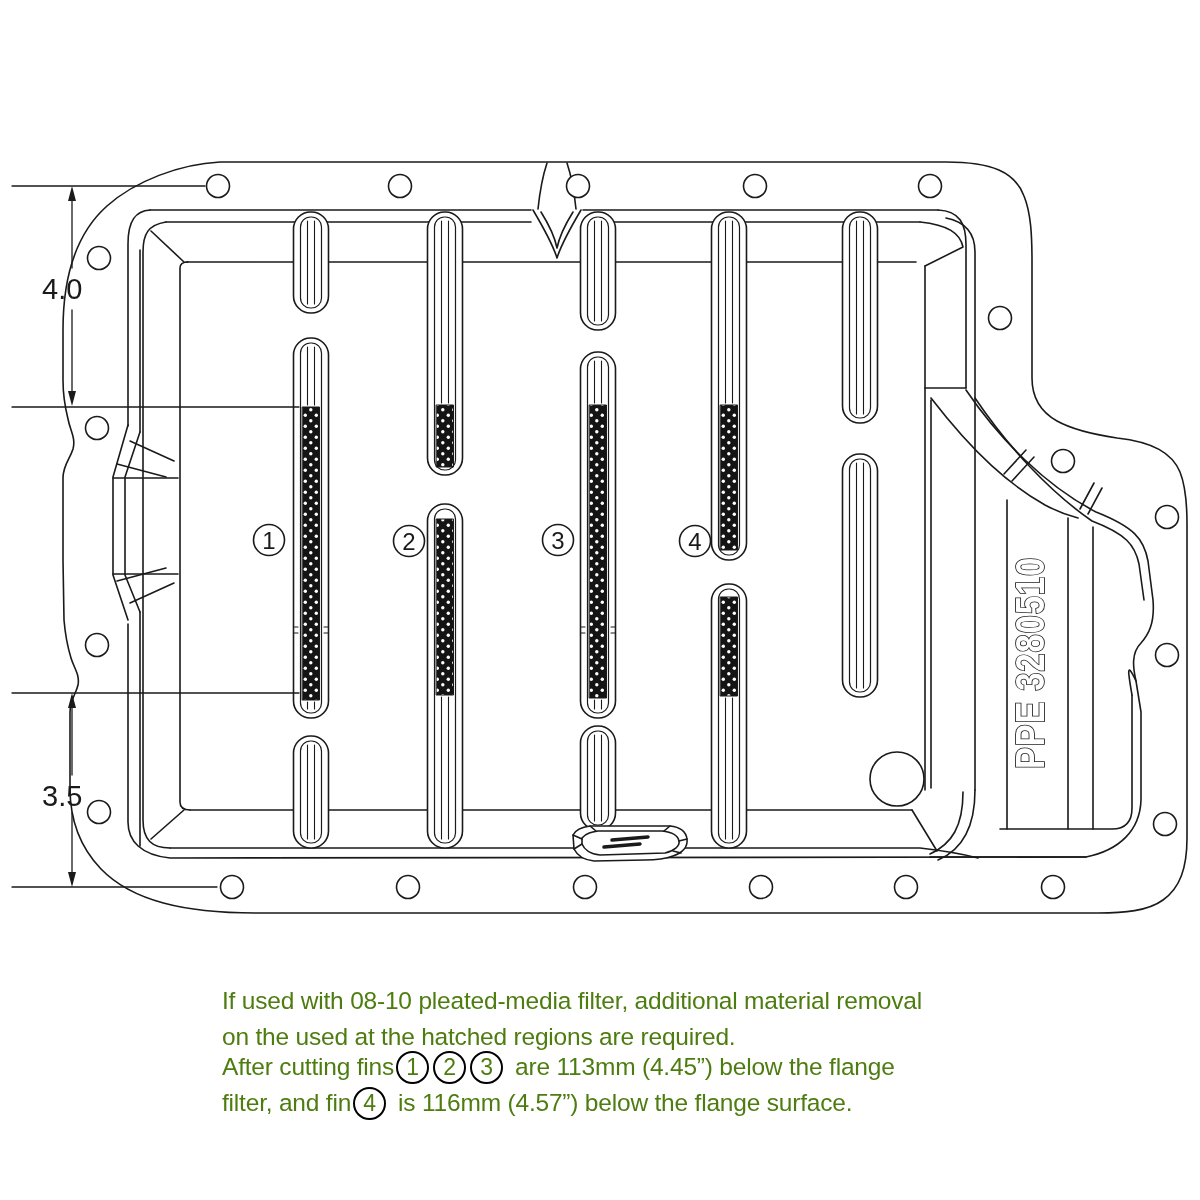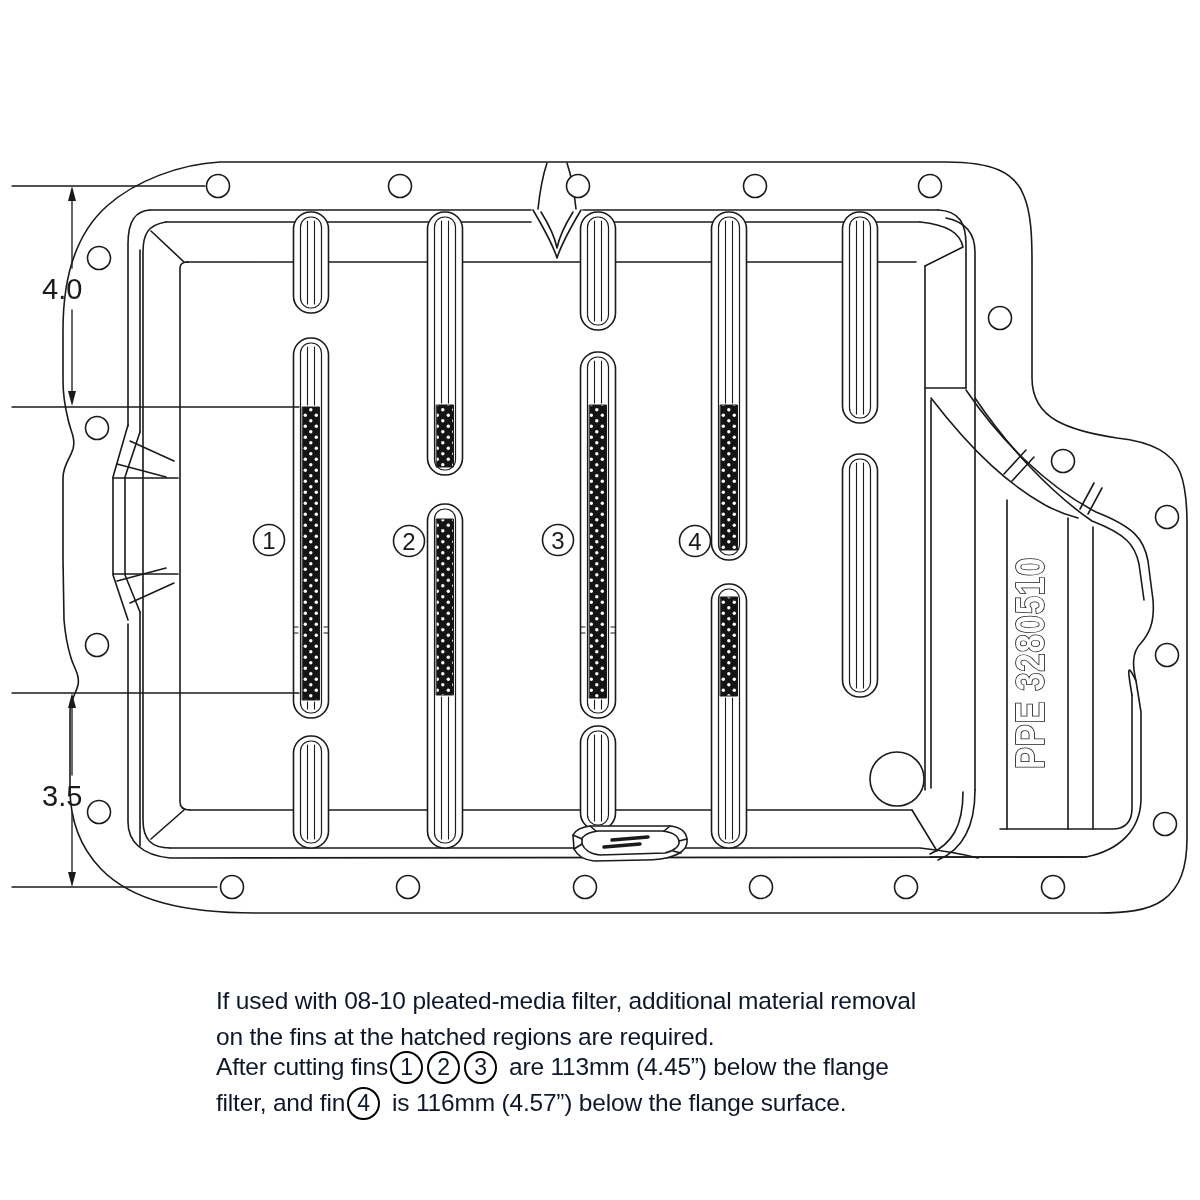--- a/index.html
+++ b/index.html
@@ -1,19 +1,19 @@
 <!DOCTYPE html>
 <html><head>
 <meta charset="utf-8">
 <style>
   html,body{margin:0;padding:0;background:#fff;}
   #canvas{position:relative;width:1200px;height:1200px;background:#fff;overflow:hidden;
           font-family:"Liberation Sans",sans-serif;}
   #drawing{position:absolute;left:0;top:0;}
-  .notes{position:absolute;left:216px;color:#0f172a;white-space:nowrap;
+  .notes{position:absolute;left:222px;color:#4d7c0f;white-space:nowrap;
          font-size:24.5px;letter-spacing:-0.2px;display:flex;align-items:center;}
   .ncircle{display:inline-flex;align-items:center;justify-content:center;
            width:33px;height:33px;box-sizing:border-box;border:2.4px solid #000;
            border-radius:50%;font-size:23px;margin:0 2px;flex:0 0 auto;}
   .np{} .ns{margin-left:10px;}
   svg text{font-family:"Liberation Sans",sans-serif;}
 </style>
 </head>
 <body>
 
@@ -213,21 +213,21 @@
         <g>
           <circle cx="695" cy="541" r="15.5" fill="#fff" stroke="#1a1a1a" stroke-width="1.6"></circle>
           <text x="695" y="549.5" text-anchor="middle" font-size="24" fill="#1a1a1a">4</text>
         </g>
       </g>
 
   <text x="1032" y="675" transform="rotate(-90 1032 663)" text-anchor="middle" font-size="40" font-weight="bold" letter-spacing="1" fill="#fff" stroke="#1a1a1a" stroke-width="1.7" paint-order="stroke" textLength="212" lengthAdjust="spacingAndGlyphs">PPE 3280510</text>
 </svg>
 
 <div class="notes" style="top:987px;">If used with 08-10 pleated-media filter, additional material removal</div>
-<div class="notes" style="top:1023px;">on the fins at the hatched regions are required.</div>
+<div class="notes" style="top:1023px;">on the used at the hatched regions are required.</div>
 <div class="notes" style="top:1050px;height:34px;">
   <span class="np">After cutting fins</span>
   <span class="ncircle">1</span>
   <span class="ncircle">2</span>
   <span class="ncircle">3</span>
   <span class="ns">are 113mm (4.45”) below the flange</span>
 </div>
 <div class="notes" style="top:1086px;height:34px;">
   <span class="np">filter, and fin</span>
   <span class="ncircle">4</span>

